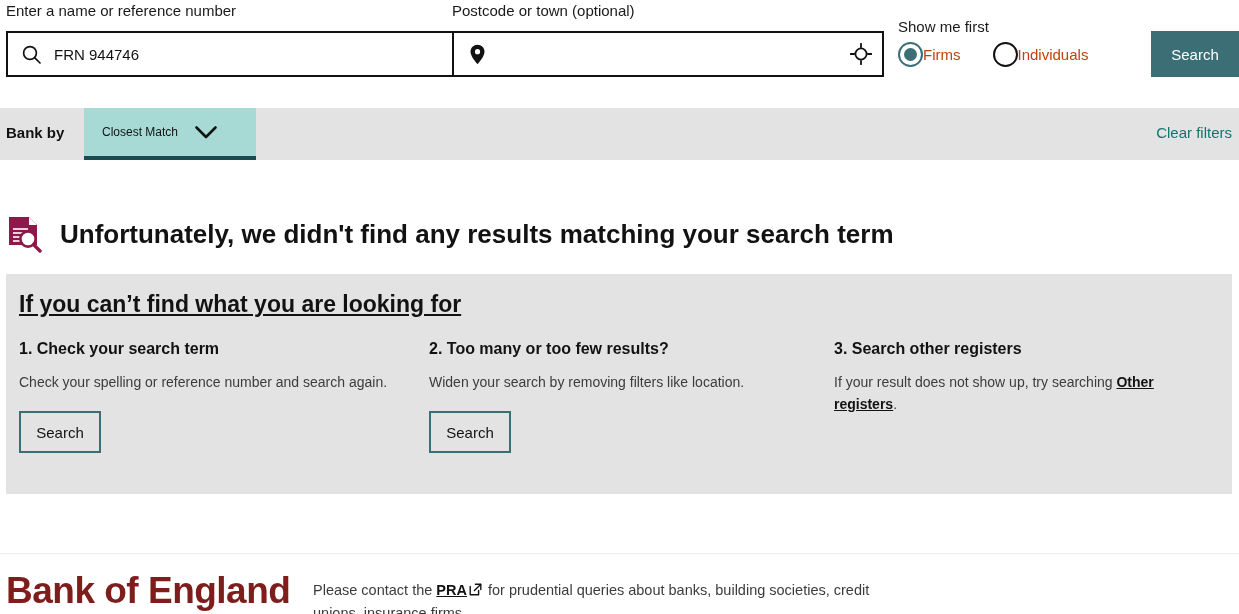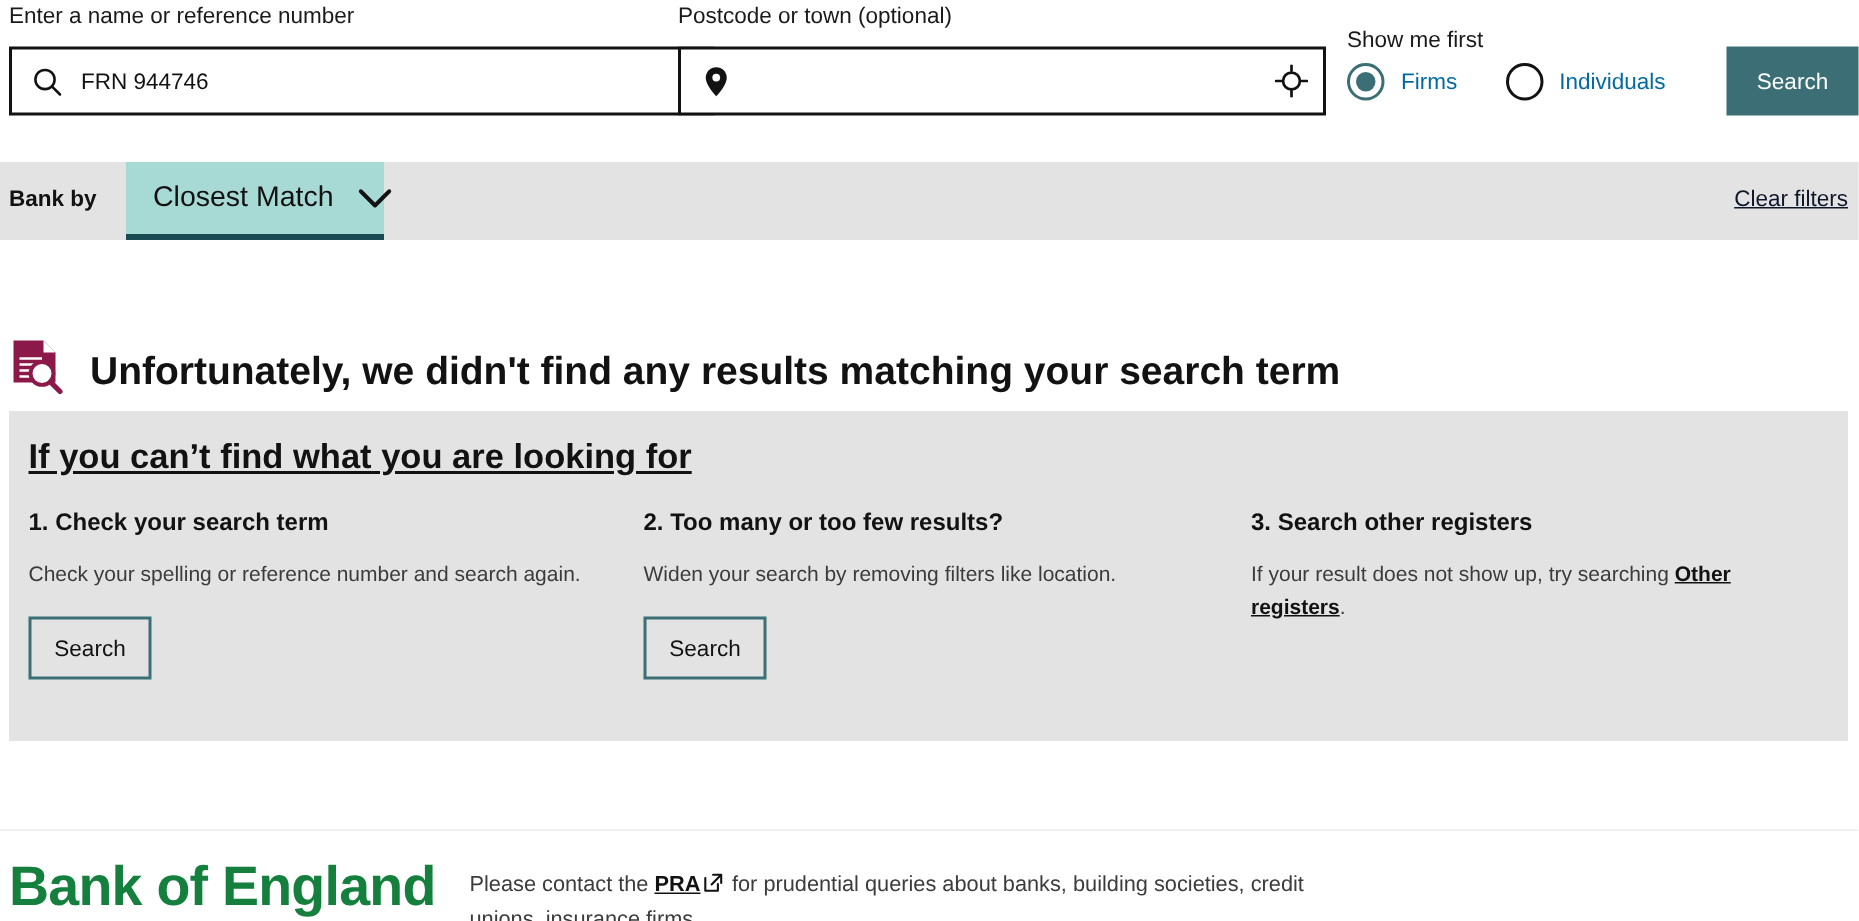--- a/index.html
+++ b/index.html
@@ -48,21 +48,21 @@
   .radio-dot {
     width: 25px; height: 25px; border-radius: 50%;
     border: 2px solid #121212; background: #ffffff;
     display: flex; align-items: center; justify-content: center;
     flex: 0 0 auto;
   }
   .radio-dot.on { border-color: #3B6E75; }
   .radio-dot.on::after {
     content: ""; width: 13px; height: 13px; border-radius: 50%; background: #3B6E75;
   }
-  .radio-label { font-size: 15px; margin-left: 11px; white-space: nowrap; color: #0369a1; }
+  .radio-label { font-size: 15px; white-space: nowrap; color: #c2410c; }
 
   .btn-search-primary {
     position: absolute; left: 1151px; top: 31px; width: 88px; height: 46px;
     background: #3B6E75; color: #ffffff; border: none;
     font-family: "Liberation Sans", sans-serif; font-size: 15px;
     cursor: pointer; display: flex; align-items: center; justify-content: center;
   }
 
   
   .sortbar {
@@ -71,32 +71,32 @@
   }
   .sortby-label {
     position: absolute; left: 6px; top: 16px;
     font-size: 15px; font-weight: bold; color: #121212;
   }
   .sort-chip {
     position: absolute; left: 84px; top: 0; width: 172px; height: 52px;
     background: #A8DAD5; border-bottom: 4px solid #1B4B52;
     display: flex; align-items: center; cursor: pointer;
   }
-  .sort-chip-text { font-size: 19px; color: #121212; margin-left: 18px; white-space: nowrap; }
+  .sort-chip-text { font-size: 12px; color: #121212; margin-left: 18px; white-space: nowrap; }
   .sort-chip-caret { margin-left: 16px; display: flex; align-items: center; }
   .clear-filters {
     position: absolute; right: 7px; top: 16px;
-    font-size: 15px; color: #0f172a; text-decoration: underline;
+    font-size: 15px; color: #0f766e; 
     cursor: pointer; white-space: nowrap;
   }
 
   
   .result-head {
     position: absolute; left: 0; top: 205px; width: 1239px; height: 58px;
-    display: flex; align-items: flex-end;
+    display: flex; align-items: center;
   }
   .doc-icon { margin-left: 6px; width: 38px; height: 38px; flex: 0 0 auto; }
   .result-title {
     margin-left: 16px; font-size: 26px; font-weight: bold;
     color: #121212; white-space: nowrap;
   }
 
   
   .help-panel {
     position: absolute; left: 6px; top: 274px; width: 1226px; height: 220px;
@@ -121,21 +121,21 @@
     cursor: pointer; display: flex; align-items: center; justify-content: center;
   }
 
   
   .footer {
     position: absolute; left: 0; top: 553px; width: 1239px; height: 61px;
     background: #ffffff; border-top: 1px solid #EDEDED;
   }
   .boe-logo {
     position: absolute; left: 6px; top: 16px;
-    font-size: 37px; font-weight: bold; color: #15803d;
+    font-size: 37px; font-weight: bold; color: #7f1d1d;
     letter-spacing: -0.5px; white-space: nowrap;
   }
   .footer-text {
     position: absolute; left: 313px; top: 25px; width: 560px;
     font-size: 14.5px; line-height: 22px; color: #3c3c3c;
   }
   .footer-link { color: #121212; font-weight: bold; text-decoration: underline; cursor: pointer; }
   .ext-icon { display: inline-block; vertical-align: -1px; margin: 0 2px; }
 </style>
 </head>

